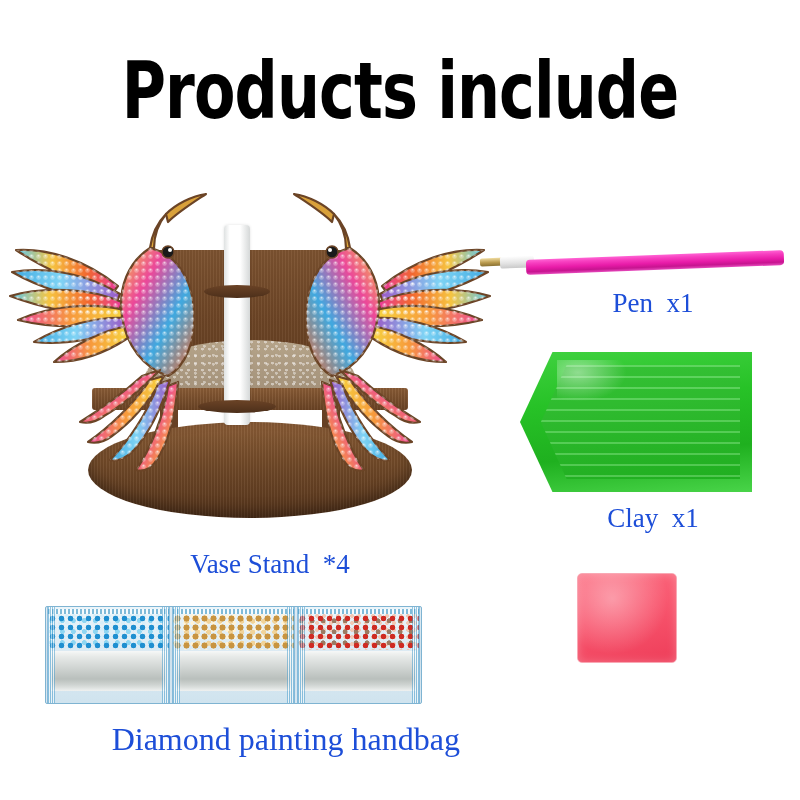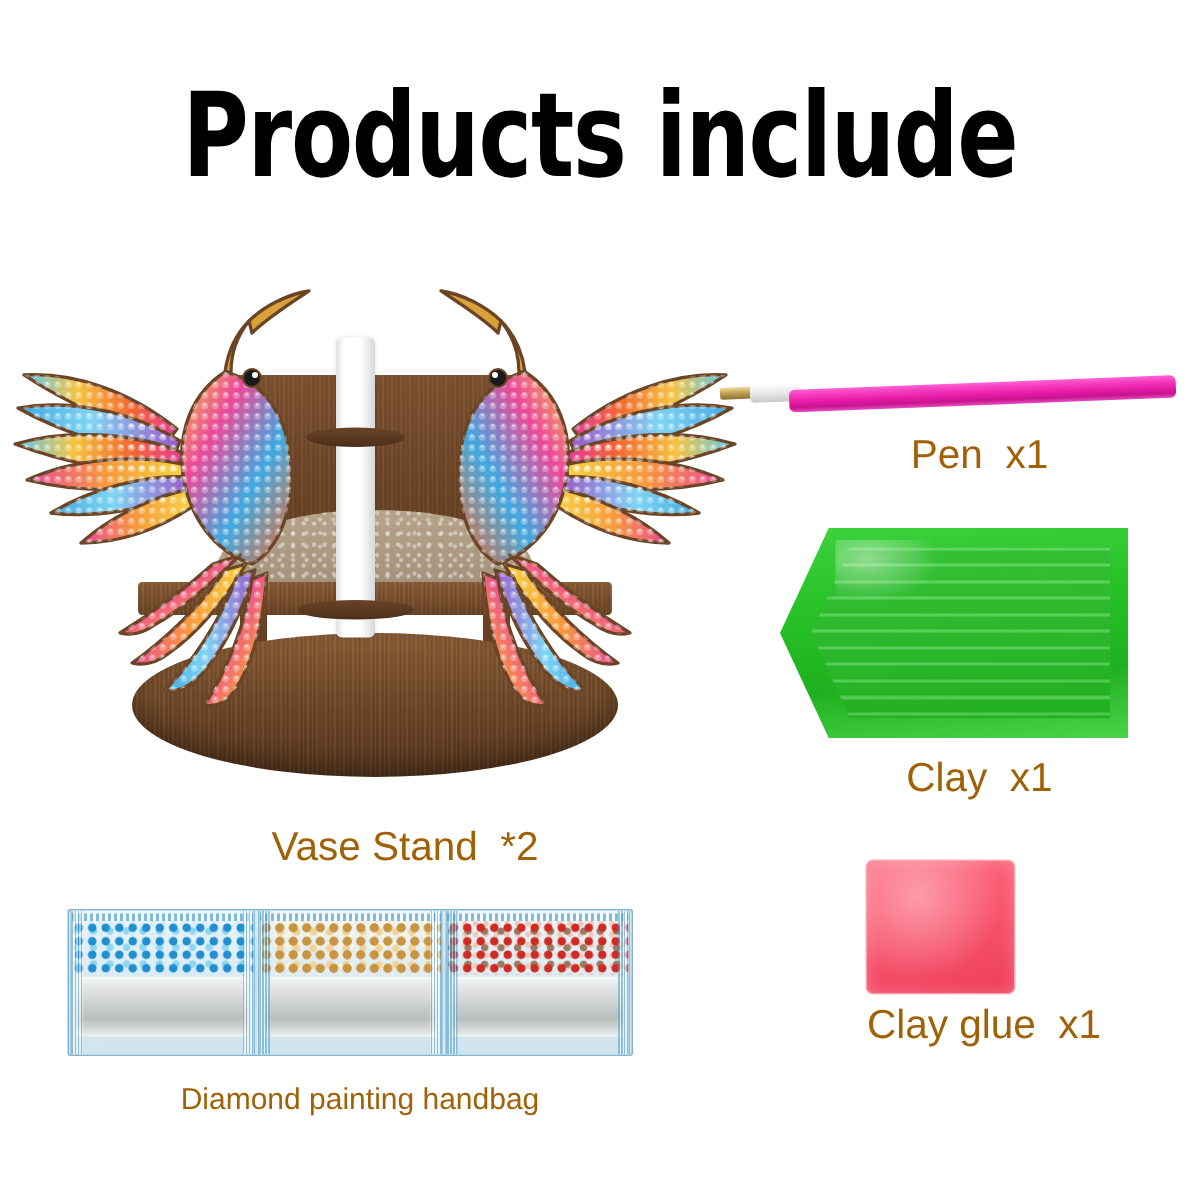--- a/index.html
+++ b/index.html
@@ -35,23 +35,23 @@
     line-height: 1;
     color: #000000;
     transform: scaleX(0.86);
     transform-origin: 50% 50%;
     white-space: nowrap;
   }
 
   
   .caption {
     position: absolute;
-    font-family: Liberation Sans, sans-serif;
+    font-family: Liberation Serif, serif;
     font-size: 27px;
-    color: #a16207;
+    color: #1d4ed8;
     white-space: pre;
     text-align: center;
     line-height: 1.1;
   }
 
   
   #vase-stand {
     position: absolute;
     left: 0px;
     top: 190px;
@@ -417,39 +417,38 @@
         <path d="M170 190 C 162 216, 150 242, 134 260 C 126 268, 118 272, 110 270
                  C 128 252, 148 222, 158 194 Z"></path>
         <path d="M178 192 C 176 220, 170 248, 158 268 C 152 278, 144 282, 136 280
                  C 150 260, 164 226, 168 196 Z"></path>
       </g>
       <circle cx="168" cy="62" r="6" fill="#1a1a1a" stroke="#6b4426" stroke-width="1.4"></circle>
       <circle cx="170" cy="60" r="2" fill="#ffffff"></circle>
     </svg>
   </div>
 
-  <div class="caption" style="left:80px; top:550px; width:380px;">Vase Stand  *2</div>
+  <div class="caption" style="left:80px; top:550px; width:380px;">Vase Stand  *4</div>
 
   <div id="pen-item">
     <div id="pen-nib"></div>
     <div id="pen-ferrule"></div>
     <div id="pen-body"></div>
   </div>
   <div class="caption" style="left:523px; top:289px; width:260px;">Pen  x1</div>
 
   <div id="tray-item">
     <div id="tray-shape">
       <div id="tray-inner"></div>
       <div id="tray-gloss"></div>
     </div>
   </div>
   <div class="caption" style="left:523px; top:504px; width:260px;">Clay  x1</div>
 
   <div id="clay-glue-item"></div>
-  <div class="caption" style="left:516px; top:669px; width:280px;">Clay glue  x1</div>
 
   <div id="handbag-item">
     <div class="packet">
       <div class="packet-zip"></div>
       <div class="packet-gems gems-blue"></div>
       <div class="packet-label"></div>
       <div class="packet-seam seam-l"></div>
       <div class="packet-seam seam-r"></div>
     </div>
     <div class="packet">
@@ -460,15 +459,15 @@
       <div class="packet-seam seam-r"></div>
     </div>
     <div class="packet">
       <div class="packet-zip"></div>
       <div class="packet-gems gems-red"></div>
       <div class="packet-label"></div>
       <div class="packet-seam seam-l"></div>
       <div class="packet-seam seam-r"></div>
     </div>
   </div>
-  <div class="caption" style="left:20px; top:722px; width:440px; font-size:20px;">Diamond painting handbag</div>
+  <div class="caption" style="left:20px; top:722px; width:440px; font-size:32px;text-align:right;">Diamond painting handbag</div>
 
 </div>
 
 </body></html>

